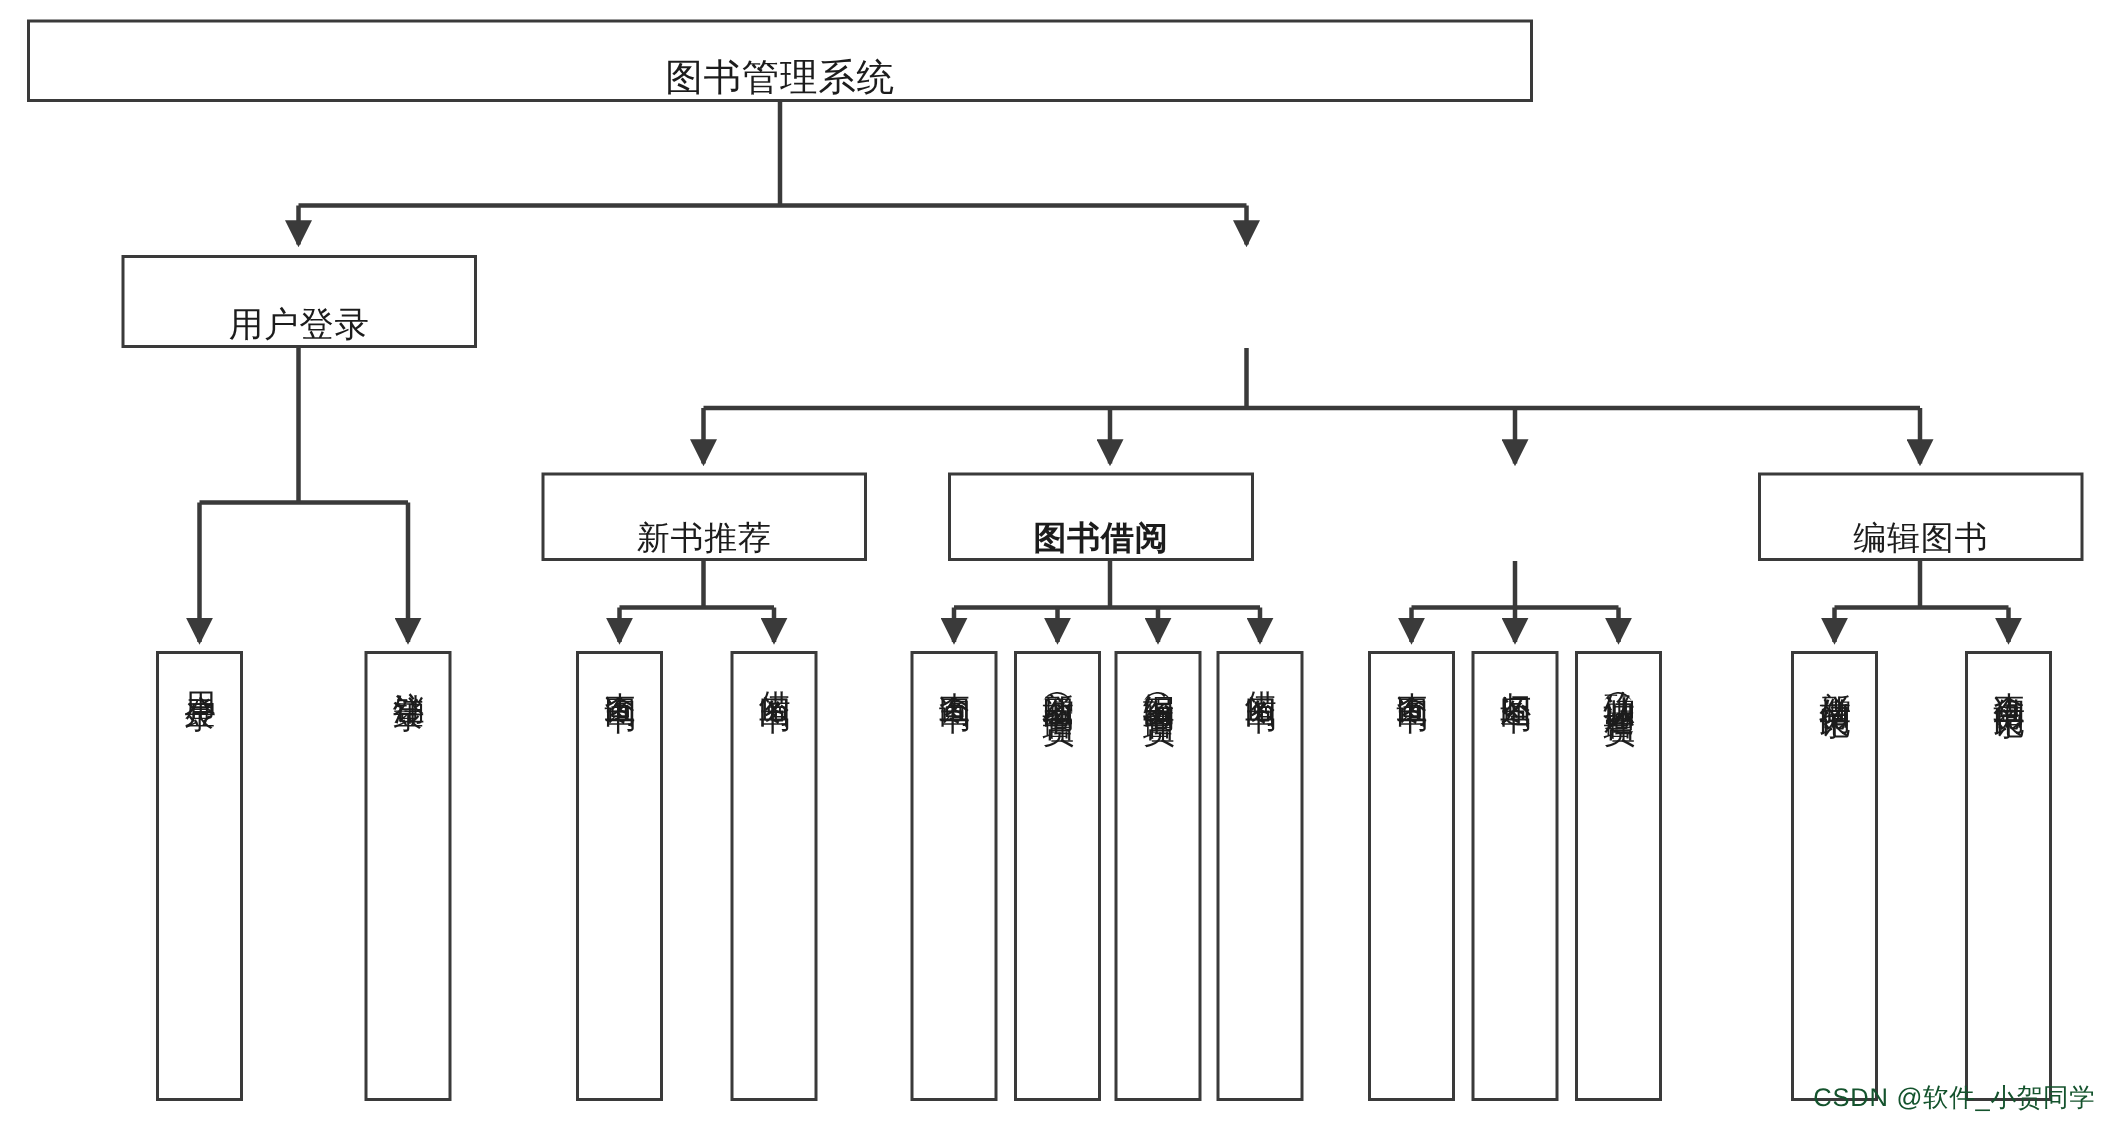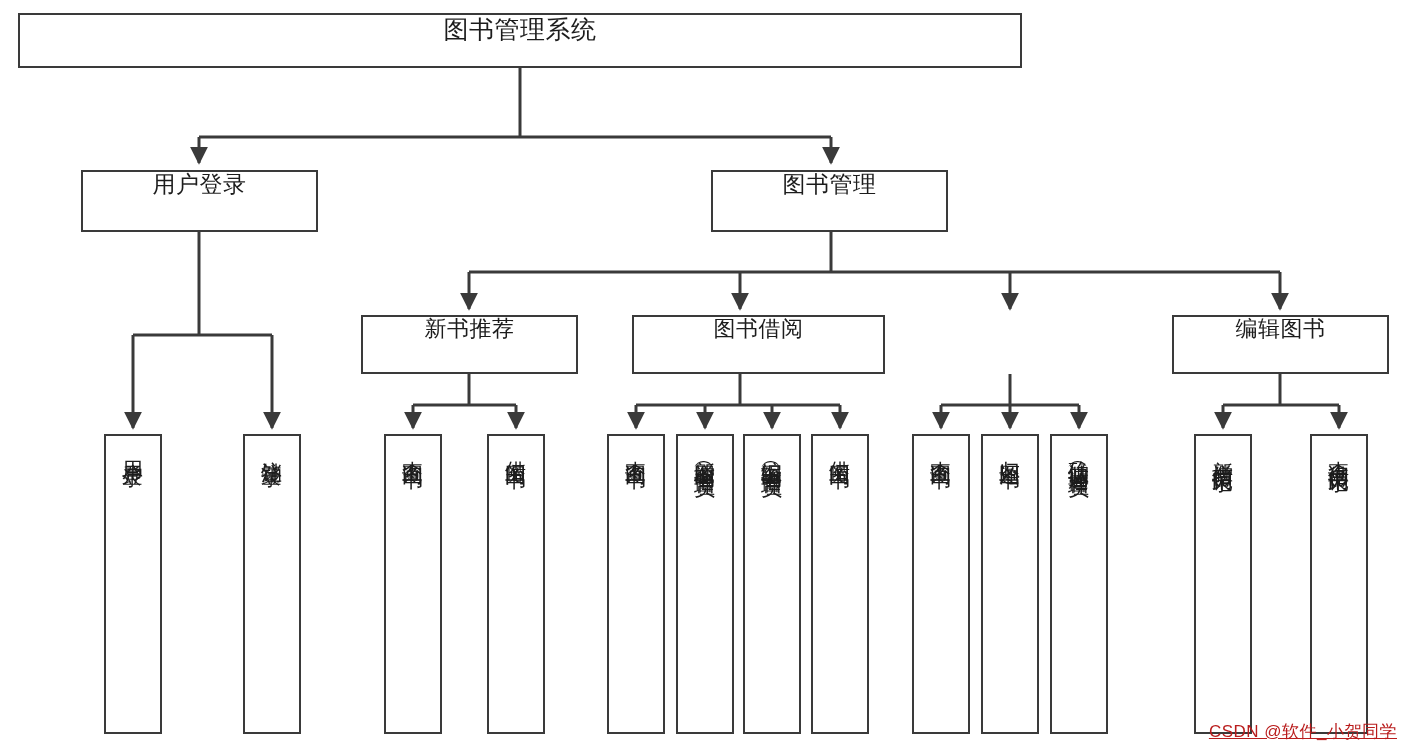--- a/index.html
+++ b/index.html
@@ -25,21 +25,21 @@
     width: 1405px;
     height: 747px;
     pointer-events: none;
   }
   .node {
     position: absolute;
     box-sizing: border-box;
     border: 2.5px solid #3a3a3a;
     background: #ffffff;
     display: flex;
-    align-items: flex-start;
+    align-items: flex-end;
     justify-content: center;
     color: #1c1c1c;
   }
   .node-label {
     display: block;
     text-align: center;
     line-height: 1.12;
     letter-spacing: 0.5px;
     white-space: nowrap;
   }
@@ -65,25 +65,24 @@
     font-size: 21px;
     line-height: 1;
     letter-spacing: 2.5px;
     white-space: pre;
   }
   .watermark {
     position: absolute;
     right: 8px;
     bottom: 4px;
     font-size: 17px;
-    color: #b91c1c;
+    color: #14532d;
     letter-spacing: 0.5px;
     white-space: nowrap;
     user-select: none;
-    text-decoration: underline;
   }
 </style>
 </head>
 <body>
 
 <div id="diagram-canvas">
 
   <svg id="edge-layer" viewBox="0 0 1405 747" xmlns="http://www.w3.org/2000/svg">
     <defs>
       <marker id="arrowhead" viewBox="0 0 10 10" refX="9" refY="5" markerWidth="6" markerHeight="6" orient="auto-start-reverse">
@@ -134,28 +133,25 @@
     </g>
   </svg>
 
   <div class="node node-root" style="left:18px; top:13px; width:1004px; height:55px;">
     <span class="node-label">图书管理系统</span>
   </div>
 
   <div class="node node-branch" style="left:81px; top:170px; width:237px; height:62px;">
     <span class="node-label">用户登录</span>
   </div>
-  <div class="node node-branch" style="left:711px; top:170px; width:237px; height:62px;">
-    <span class="node-label">图书管理</span>
-  </div>
 
   <div class="node node-category" style="left:361px; top:315px; width:217px; height:59px;">
     <span class="node-label">新书推荐</span>
   </div>
-  <div class="node node-category" style="left:632px; top:315px; width:253px; height:59px;">
+  <div class="node node-category" style="left:632px; top:315px; width:204px; height:59px;font-weight:bold;">
     <span class="node-label">图书借阅</span>
   </div>
   <div class="node node-category" style="left:1172px; top:315px; width:217px; height:59px;">
     <span class="node-label">编辑图书</span>
   </div>
 
   <div class="node node-leaf" style="left:104px; top:434px; width:58px; height:300px;">
     <span class="node-label">用户登录</span>
   </div>
   <div class="node node-leaf" style="left:243px; top:434px; width:58px; height:300px;">

